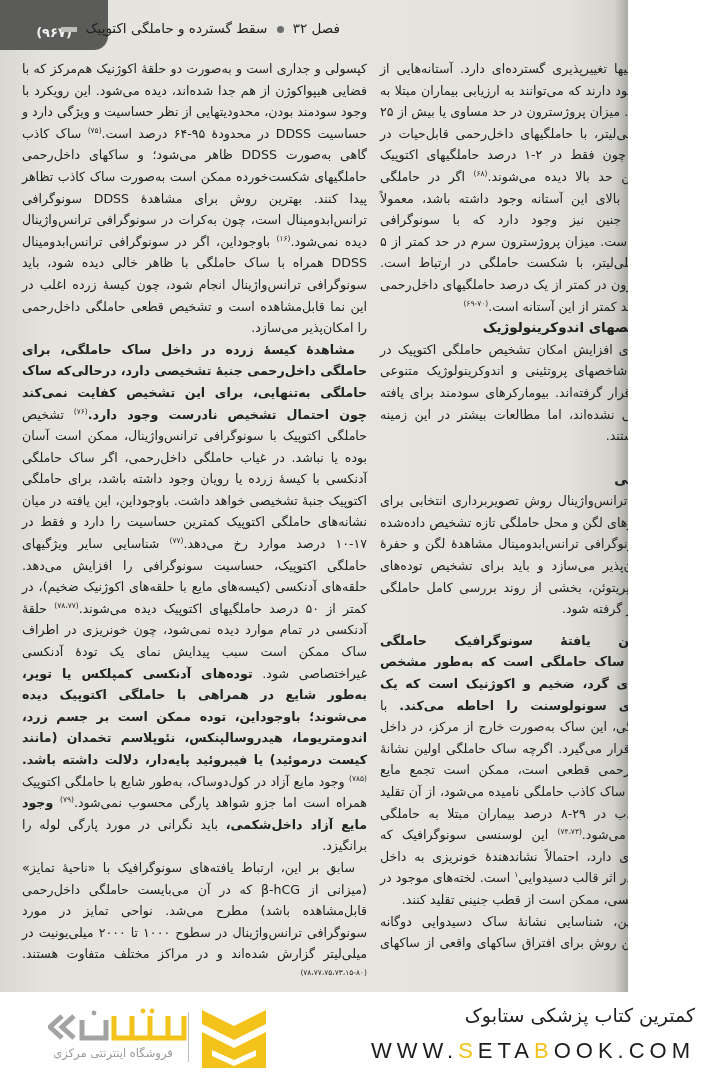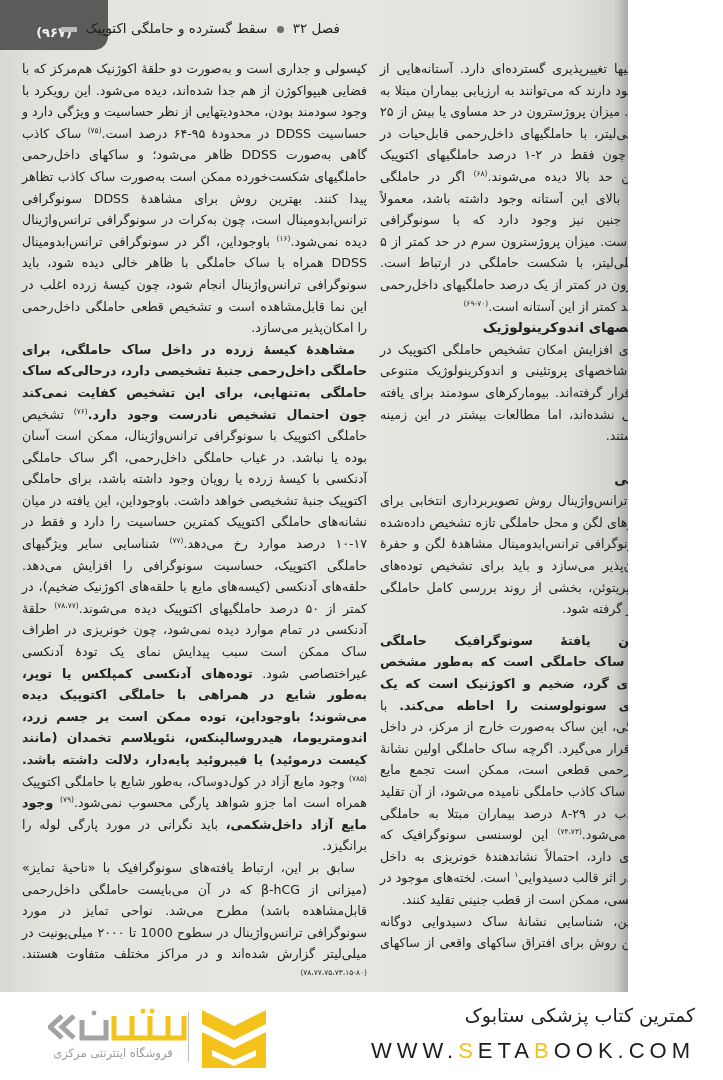--- a/index.html
+++ b/index.html
@@ -138,21 +138,21 @@
   </div>
 
   <div class="col col-left">
     <p>
       <span>کپسولی و جداری است و به‌صورت دو حلقهٔ اکوژنیک هم‌مرکز که با فضایی هیپواکوژن از هم جدا شده‌اند، دیده می‌شود. این رویکرد با وجود سودمند بودن، محدودیتهایی از نظر حساسیت و ویژگی دارد و حساسیت DDSS در محدودهٔ ۹۵-۶۴ درصد است.</span><sup>(۷۵)</sup><span> ساک کاذب گاهی به‌صورت DDSS ظاهر می‌شود؛ و ساکهای داخل‌رحمی حاملگیهای شکست‌خورده ممکن است به‌صورت ساک کاذب تظاهر پیدا کنند. بهترین روش برای مشاهدهٔ DDSS سونوگرافی ترانس‌ابدومینال است، چون به‌کرات در سونوگرافی ترانس‌واژینال دیده نمی‌شود.</span><sup>(۱۶)</sup><span> باوجوداین، اگر در سونوگرافی ترانس‌ابدومینال DDSS همراه با ساک حاملگی با ظاهر خالی دیده شود، باید سونوگرافی ترانس‌واژینال انجام شود، چون کیسهٔ زرده اغلب در این نما قابل‌مشاهده است و تشخیص قطعی حاملگی داخل‌رحمی را امکان‌پذیر می‌سازد.</span>
     </p>
     <p>
       <span class="bold">مشاهدهٔ کیسهٔ زرده در داخل ساک حاملگی، برای حاملگی داخل‌رحمی جنبهٔ تشخیصی دارد، درحالی‌که ساک حاملگی به‌تنهایی، برای این تشخیص کفایت نمی‌کند چون احتمال تشخیص نادرست وجود دارد.</span><sup>(۷۶)</sup><span> تشخیص حاملگی اکتوپیک با سونوگرافی ترانس‌واژینال، ممکن است آسان بوده یا نباشد. در غیاب حاملگی داخل‌رحمی، اگر ساک حاملگی آدنکسی با کیسهٔ زرده یا رویان وجود داشته باشد، برای حاملگی اکتوپیک جنبهٔ تشخیصی خواهد داشت. باوجوداین، این یافته در میان نشانه‌های حاملگی اکتوپیک کمترین حساسیت را دارد و فقط در ۱۷-۱۰ درصد موارد رخ می‌دهد.</span><sup>(۷۷)</sup><span> شناسایی سایر ویژگیهای حاملگی اکتوپیک، حساسیت سونوگرافی را افزایش می‌دهد. حلقه‌های آدنکسی (کیسه‌های مایع با حلقه‌های اکوژنیک ضخیم)، در کمتر از ۵۰ درصد حاملگیهای اکتوپیک دیده می‌شوند.</span><sup>(۷۸،۷۷)</sup><span> حلقهٔ آدنکسی در تمام موارد دیده نمی‌شود، چون خونریزی در اطراف ساک ممکن است سبب پیدایش نمای یک تودهٔ آدنکسی غیراختصاصی شود. </span><span class="bold">توده‌های آدنکسی کمپلکس یا توپر، به‌طور شایع در همراهی با حاملگی اکتوپیک دیده می‌شوند؛ باوجوداین، توده ممکن است بر جسم زرد، اندومتریوما، هیدروسالپنکس، نئوپلاسم تخمدان (مانند کیست درموئید) یا فیبروئید پایه‌دار، دلالت داشته باشد.</span><sup>(۷۸۵)</sup><span> وجود مایع آزاد در کول‌دوساک، به‌طور شایع با حاملگی اکتوپیک همراه است اما جزو شواهد پارگی محسوب نمی‌شود.</span><sup>(۷۹)</sup><span class="bold"> وجود مایع آزاد داخل‌شکمی،</span><span> باید نگرانی در مورد پارگی لوله را برانگیزد.</span>
     </p>
     <p>
-      <span>سابق بر این، ارتباط یافته‌های سونوگرافیک با «ناحیهٔ تمایز» (میزانی از β-hCG که در آن می‌بایست حاملگی داخل‌رحمی قابل‌مشاهده باشد) مطرح می‌شد. نواحی تمایز در مورد سونوگرافی ترانس‌واژینال در سطوح 1000 تا ۲۰۰۰ میلی‌یونیت در میلی‌لیتر گزارش شده‌اند و در مراکز مختلف متفاوت هستند.</span><sup>(۸۰-۷۸،۷۷،۷۵،۷۳،۱۵)</sup>
+      <span>سابق بر این، ارتباط یافته‌های سونوگرافیک با «ناحیهٔ تمایز» (میزانی از β-hCG که در آن می‌بایست حاملگی داخل‌رحمی قابل‌مشاهده باشد) مطرح می‌شد. نواحی تمایز در مورد سونوگرافی ترانس‌واژینال در سطوح ۱۰۰۰ تا ۲۰۰۰ میلی‌یونیت در میلی‌لیتر گزارش شده‌اند و در مراکز مختلف متفاوت هستند.</span><sup>(۸۰-۷۸،۷۷،۷۵،۷۳،۱۵)</sup>
     </p>
   </div>
 </div>
 
 <div class="footer">
   <div class="logo">
     <svg class="logo-word" width="140" height="38" viewBox="0 0 140 38">
 
       <path d="M14 8 L2 19 L14 30" stroke="#a3a3a3" stroke-width="5" fill="none"></path>
       <path d="M26 8 L14 19 L26 30" stroke="#a3a3a3" stroke-width="5" fill="none"></path>

